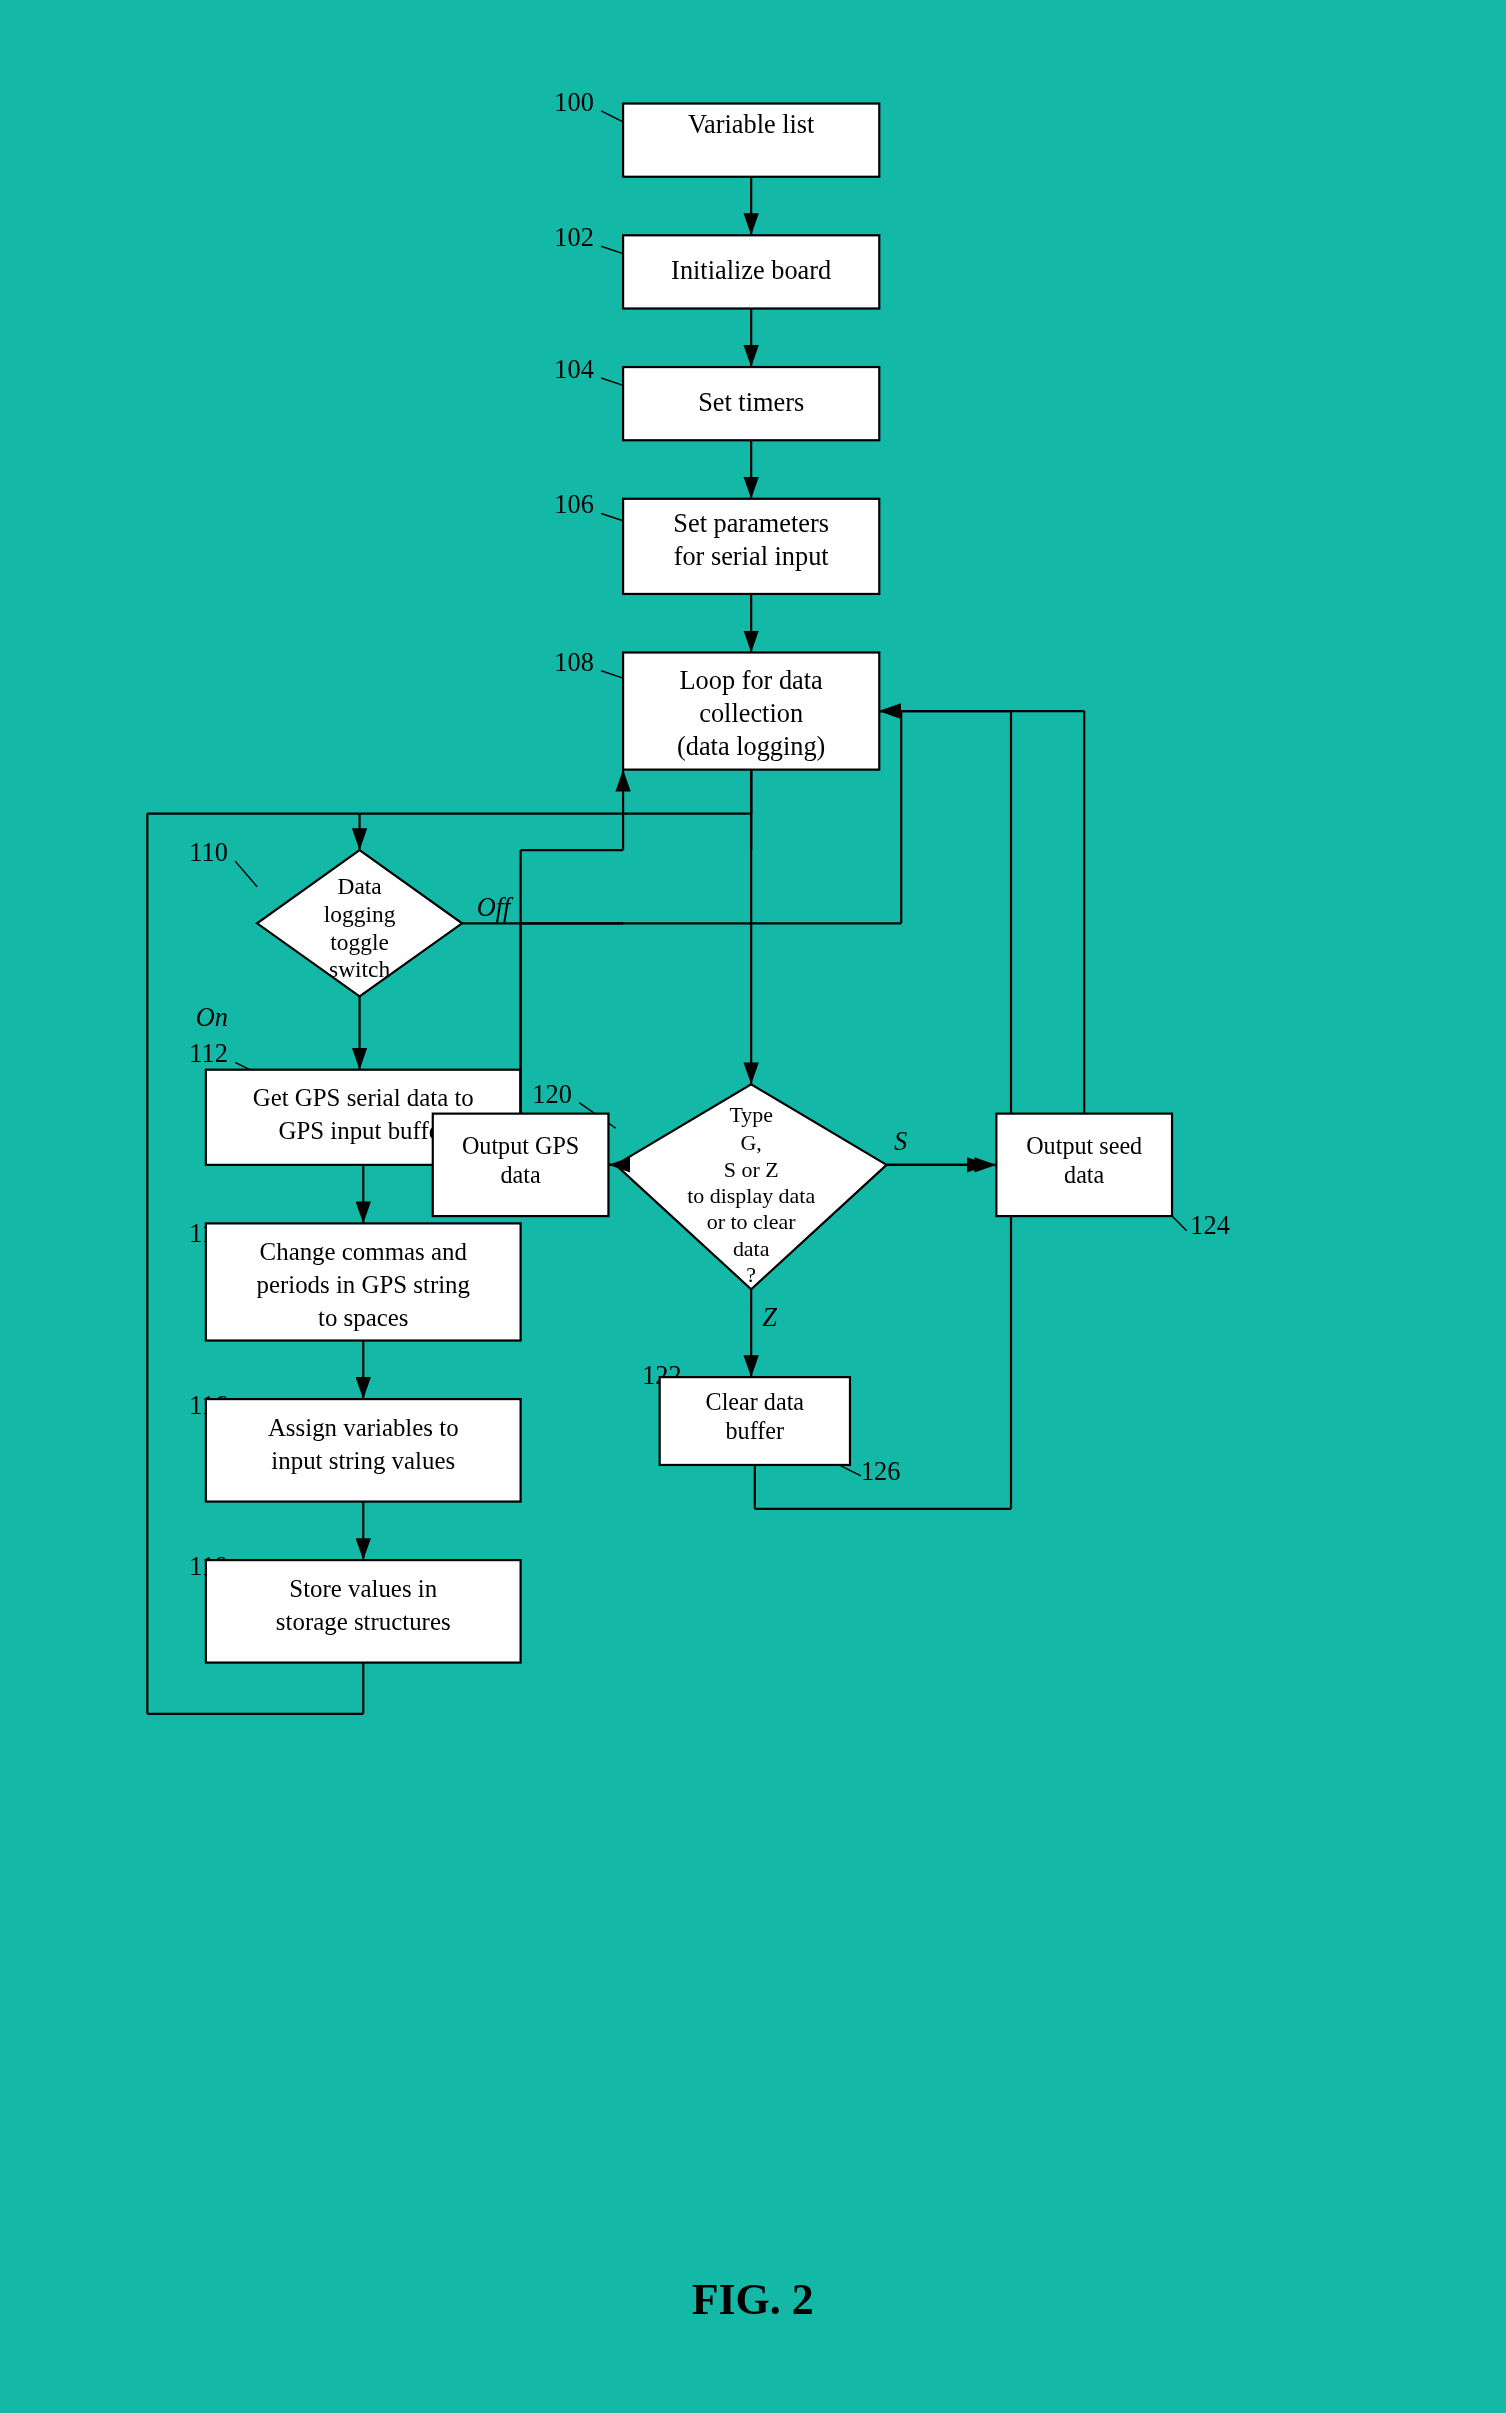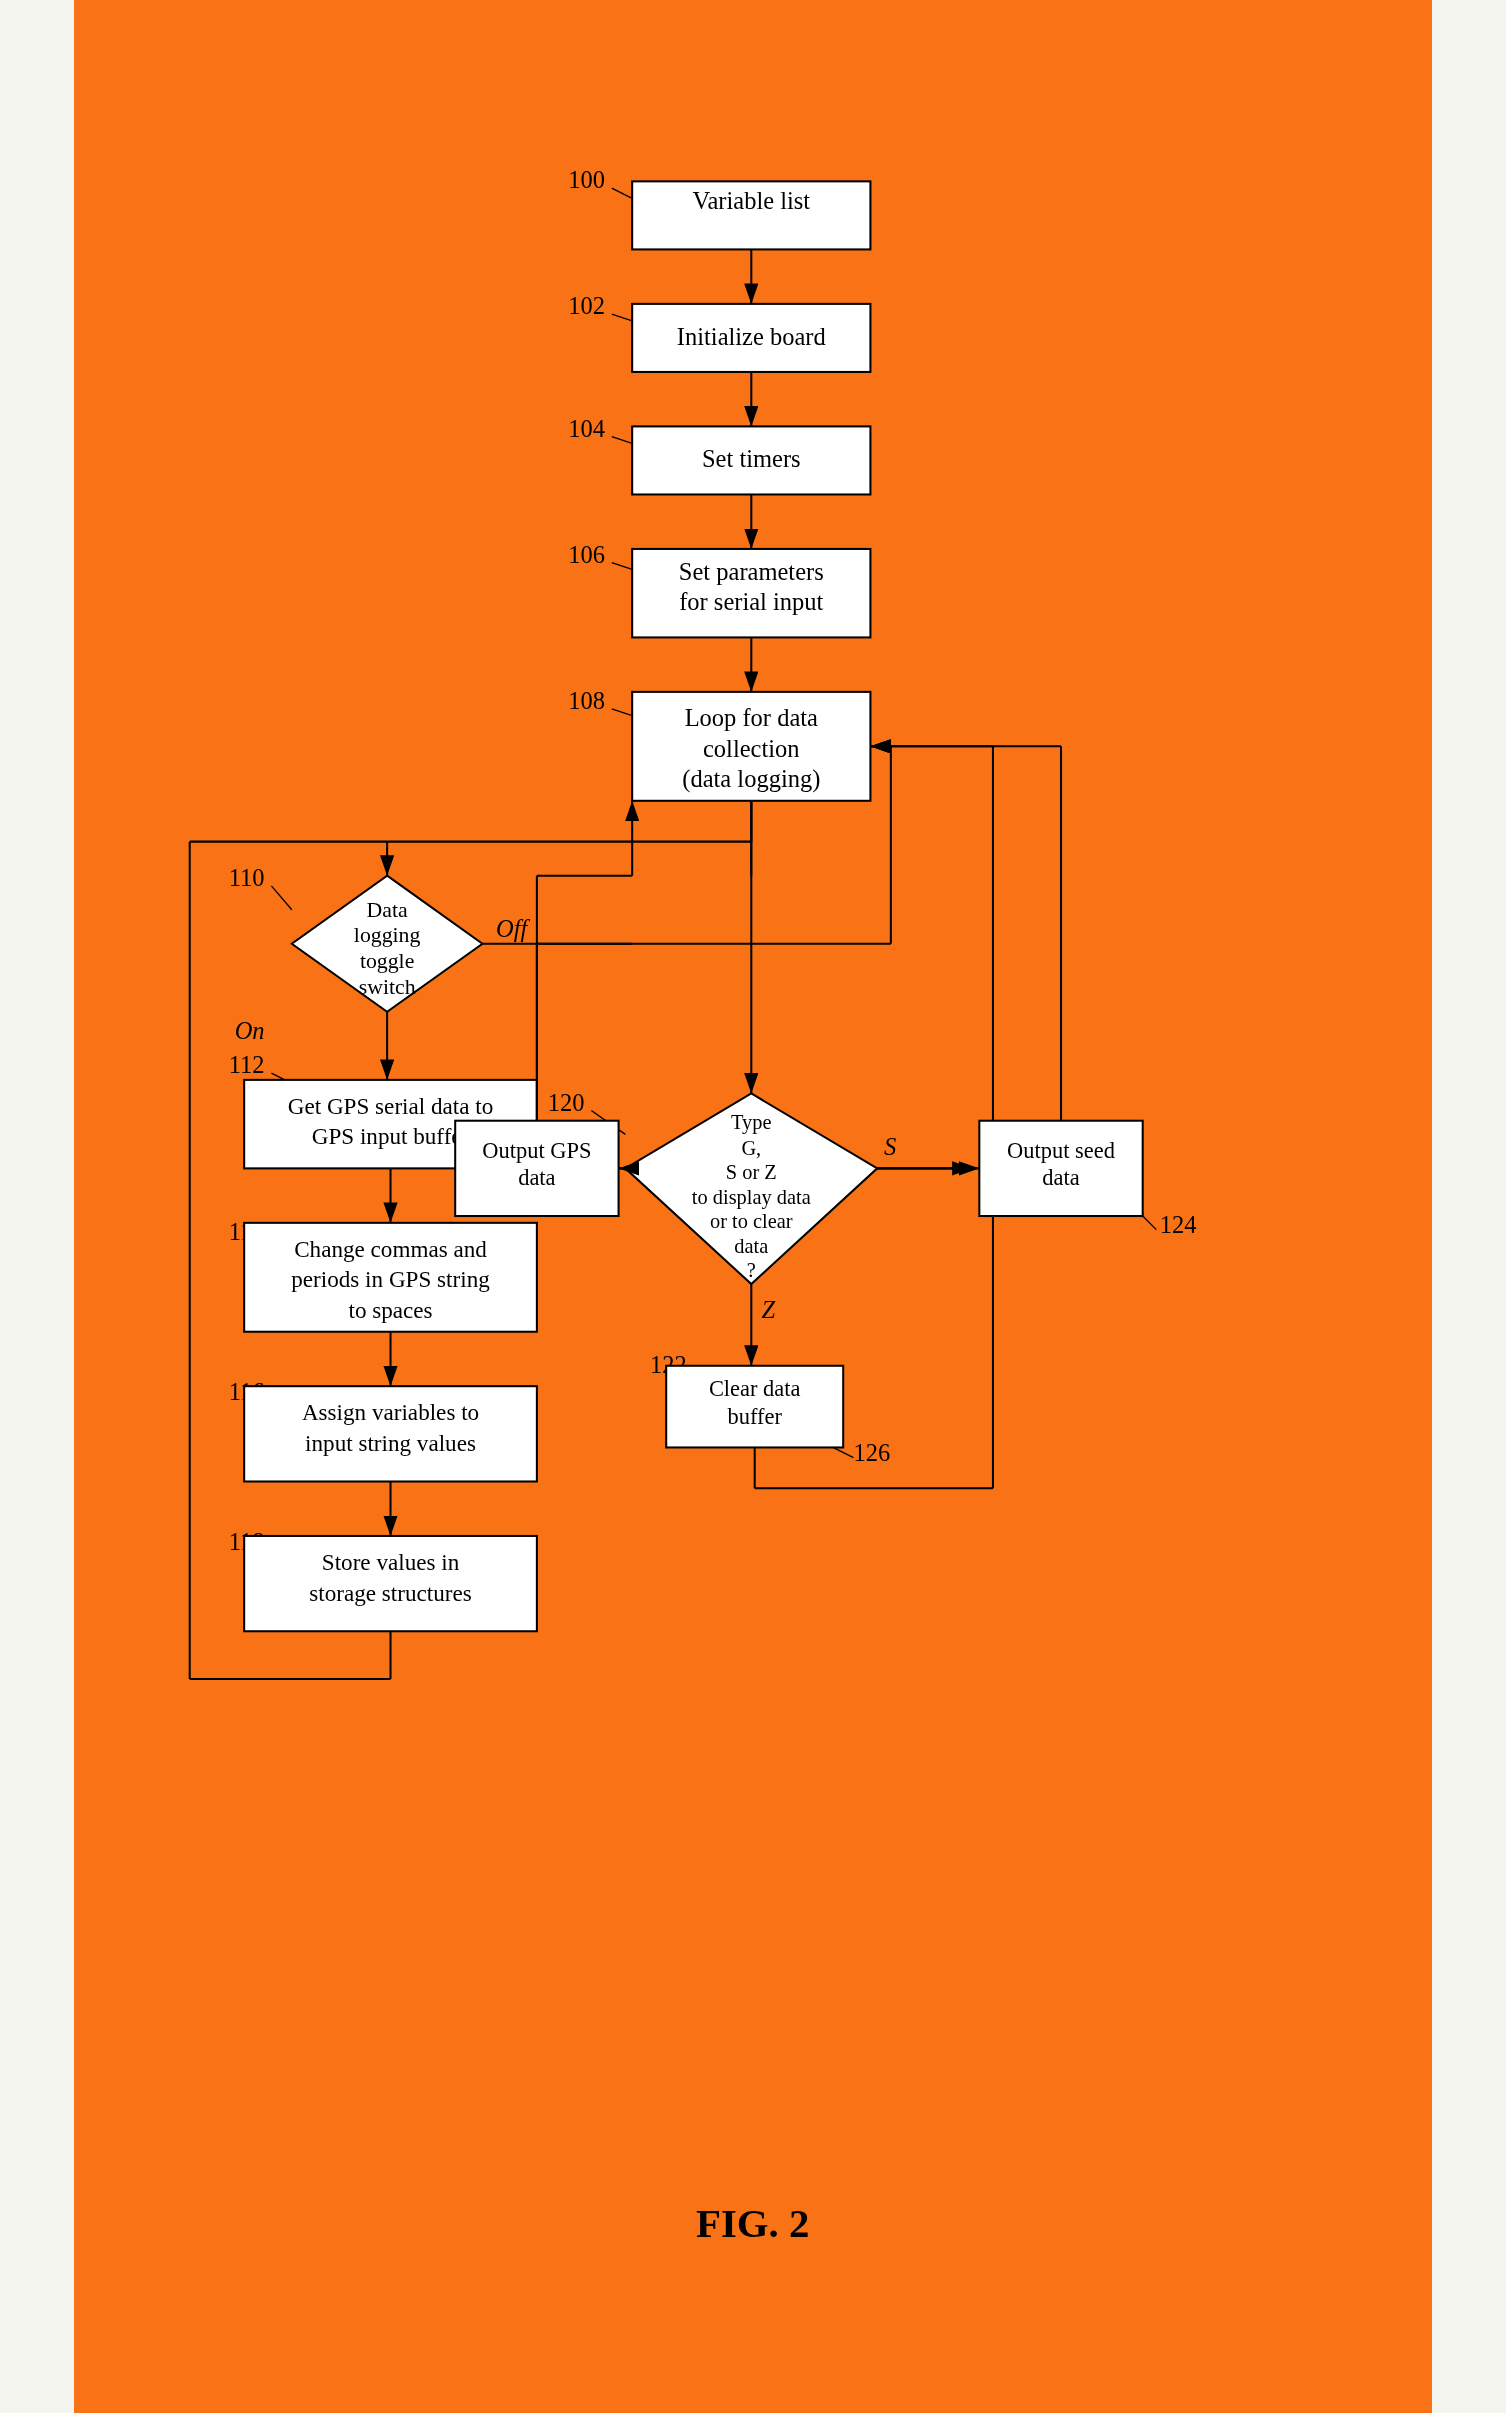--- a/index.html
+++ b/index.html
@@ -5,22 +5,22 @@
     * { box-sizing: border-box; margin: 0; padding: 0; }
     body {
       background: #f5f5f0;
       font-family: 'Times New Roman', Times, serif;
       display: flex;
       justify-content: center;
       align-items: flex-start;
       min-height: 100vh;
     }
     .page {
-      background: #f97316;
-      width: 1358px;
+      background: #14b8a6;
+      width: 1506px;
       min-height: 2413px;
       position: relative;
       overflow: hidden;
     }
     .diagram-container {
       position: absolute;
       top: 45px;
       left: 0;
       width: 100%;
       height: 2340px;

